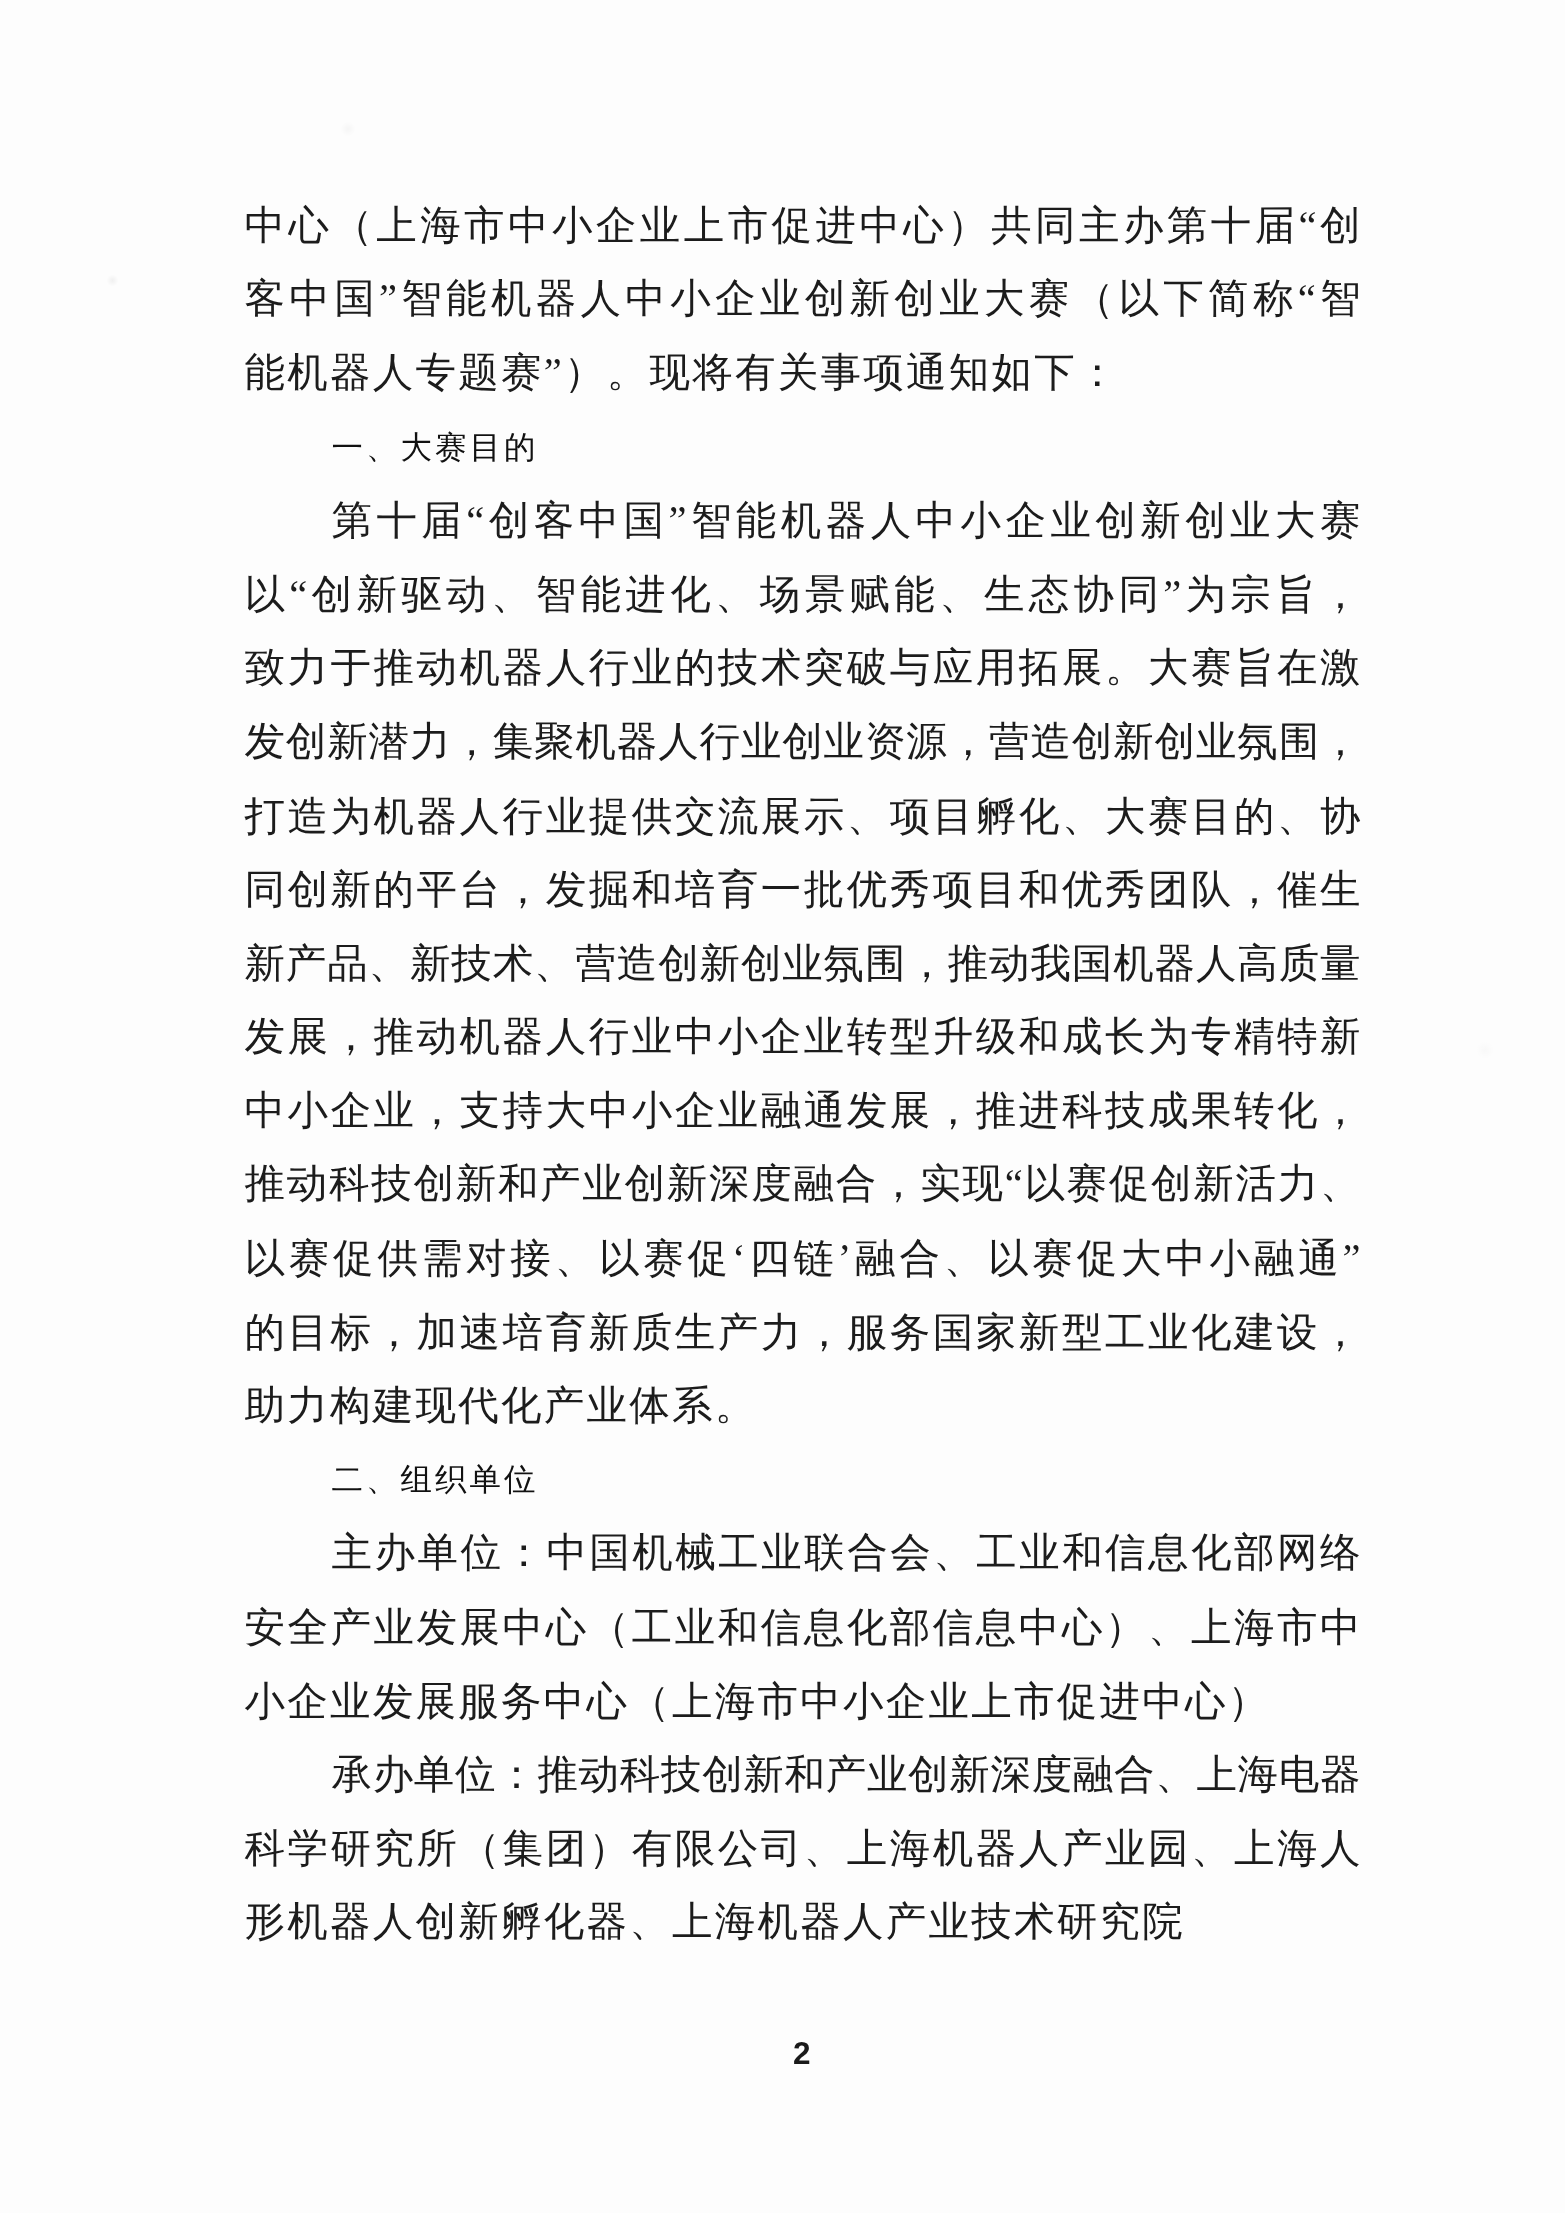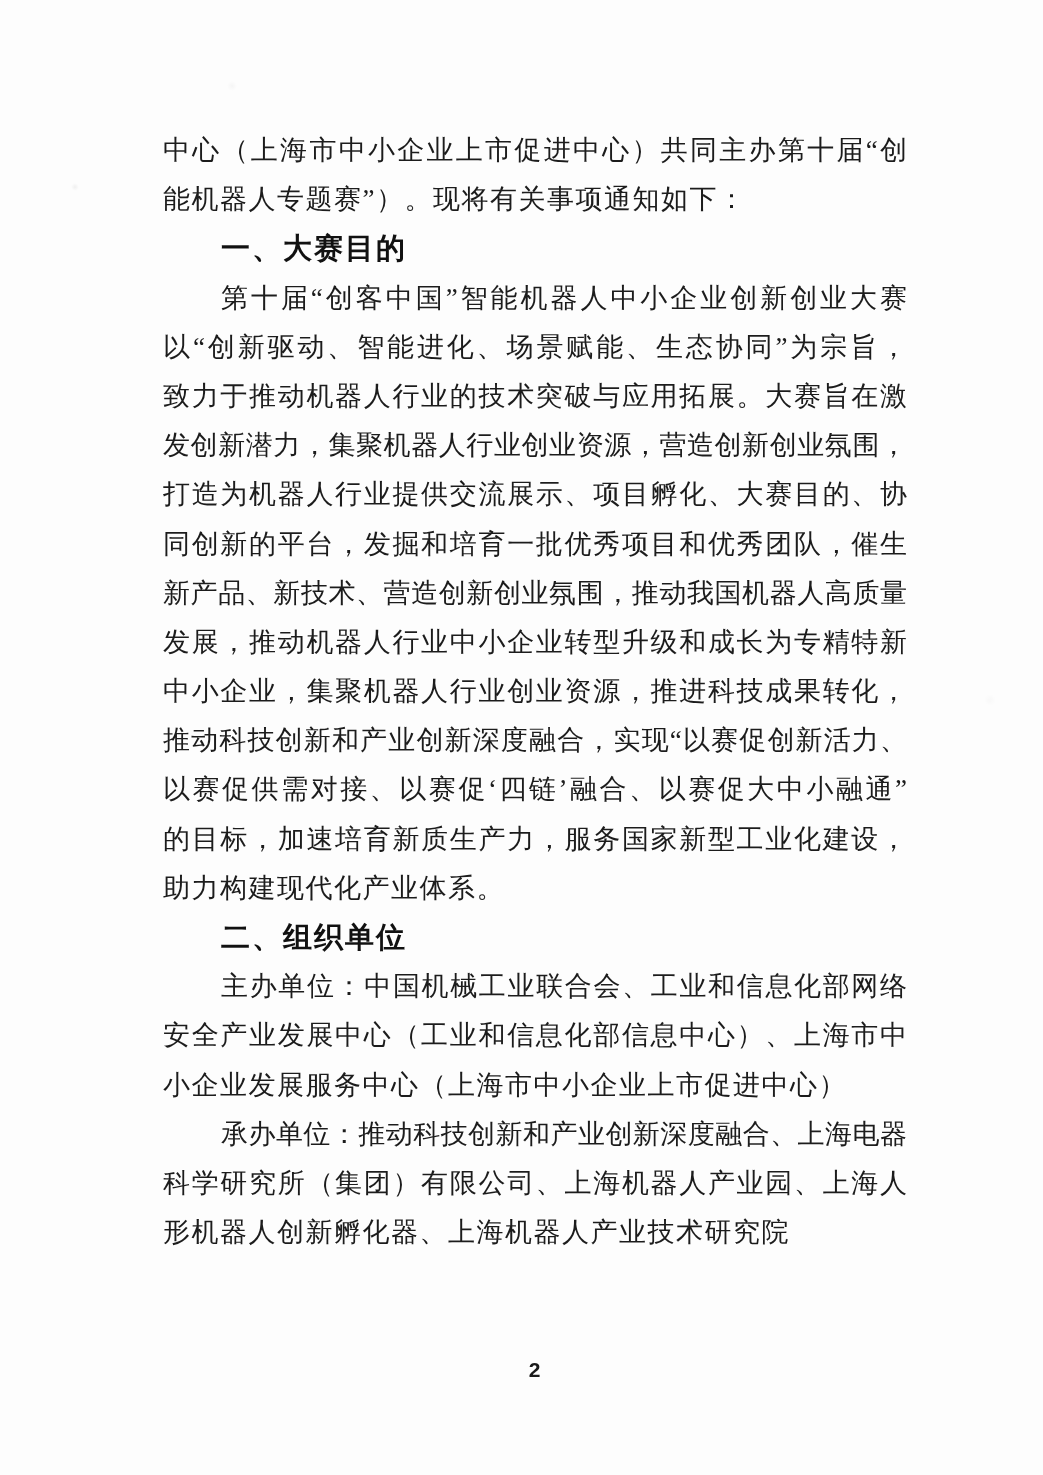--- a/index.html
+++ b/index.html
@@ -45,22 +45,22 @@
     letter-spacing: 0;
     text-align: justify;
     text-align-last: justify;
     text-justify: inter-character;
   }
   .line.indent {
     padding-left: 58px;
   }
   .line.heading {
     font-family: "Liberation Sans", sans-serif;
-    font-weight: 700;
-    font-size: 29px;
+    font-weight: 400;
+    font-size: 21px;
     color: #111111;
     letter-spacing: 2px;
     padding-left: 58px;
   }
   .page-number {
     position: absolute;
     top: 1358px;
     left: 0;
     width: 100%;
     text-align: center;
@@ -71,31 +71,32 @@
     text-indent: 26px; 
   }
 </style>
 </head>
 <body>
 
 <div class="page">
 
   <div class="textblock">
     <div class="line body just">中心（上海市中小企业上市促进中心）共同主办第十届“创</div>
+    <div class="line body just">客中国”智能机器人中小企业创新创业大赛（以下简称“智</div>
     <div class="line body">能机器人专题赛”）。现将有关事项通知如下：</div>
     <div class="line heading">一、大赛目的</div>
     <div class="line body just indent">第十届“创客中国”智能机器人中小企业创新创业大赛</div>
     <div class="line body just">以“创新驱动、智能进化、场景赋能、生态协同”为宗旨，</div>
     <div class="line body just">致力于推动机器人行业的技术突破与应用拓展。大赛旨在激</div>
     <div class="line body just">发创新潜力，集聚机器人行业创业资源，营造创新创业氛围，</div>
     <div class="line body just">打造为机器人行业提供交流展示、项目孵化、大赛目的、协</div>
     <div class="line body just">同创新的平台，发掘和培育一批优秀项目和优秀团队，催生</div>
     <div class="line body just">新产品、新技术、营造创新创业氛围，推动我国机器人高质量</div>
     <div class="line body just">发展，推动机器人行业中小企业转型升级和成长为专精特新</div>
-    <div class="line body just">中小企业，集聚机器人行业创业资源，推进科技成果转化，</div>
+    <div class="line body just">中小企业，支持大中小企业融通发展，推进科技成果转化，</div>
     <div class="line body just">推动科技创新和产业创新深度融合，实现“以赛促创新活力、</div>
     <div class="line body just">以赛促供需对接、以赛促‘四链’融合、以赛促大中小融通”</div>
     <div class="line body just">的目标，加速培育新质生产力，服务国家新型工业化建设，</div>
     <div class="line body">助力构建现代化产业体系。</div>
     <div class="line heading">二、组织单位</div>
     <div class="line body just indent">主办单位：中国机械工业联合会、工业和信息化部网络</div>
     <div class="line body just">安全产业发展中心（工业和信息化部信息中心）、上海市中</div>
     <div class="line body">小企业发展服务中心（上海市中小企业上市促进中心）</div>
     <div class="line body just indent">承办单位：推动科技创新和产业创新深度融合、上海电器</div>
     <div class="line body just">科学研究所（集团）有限公司、上海机器人产业园、上海人</div>

